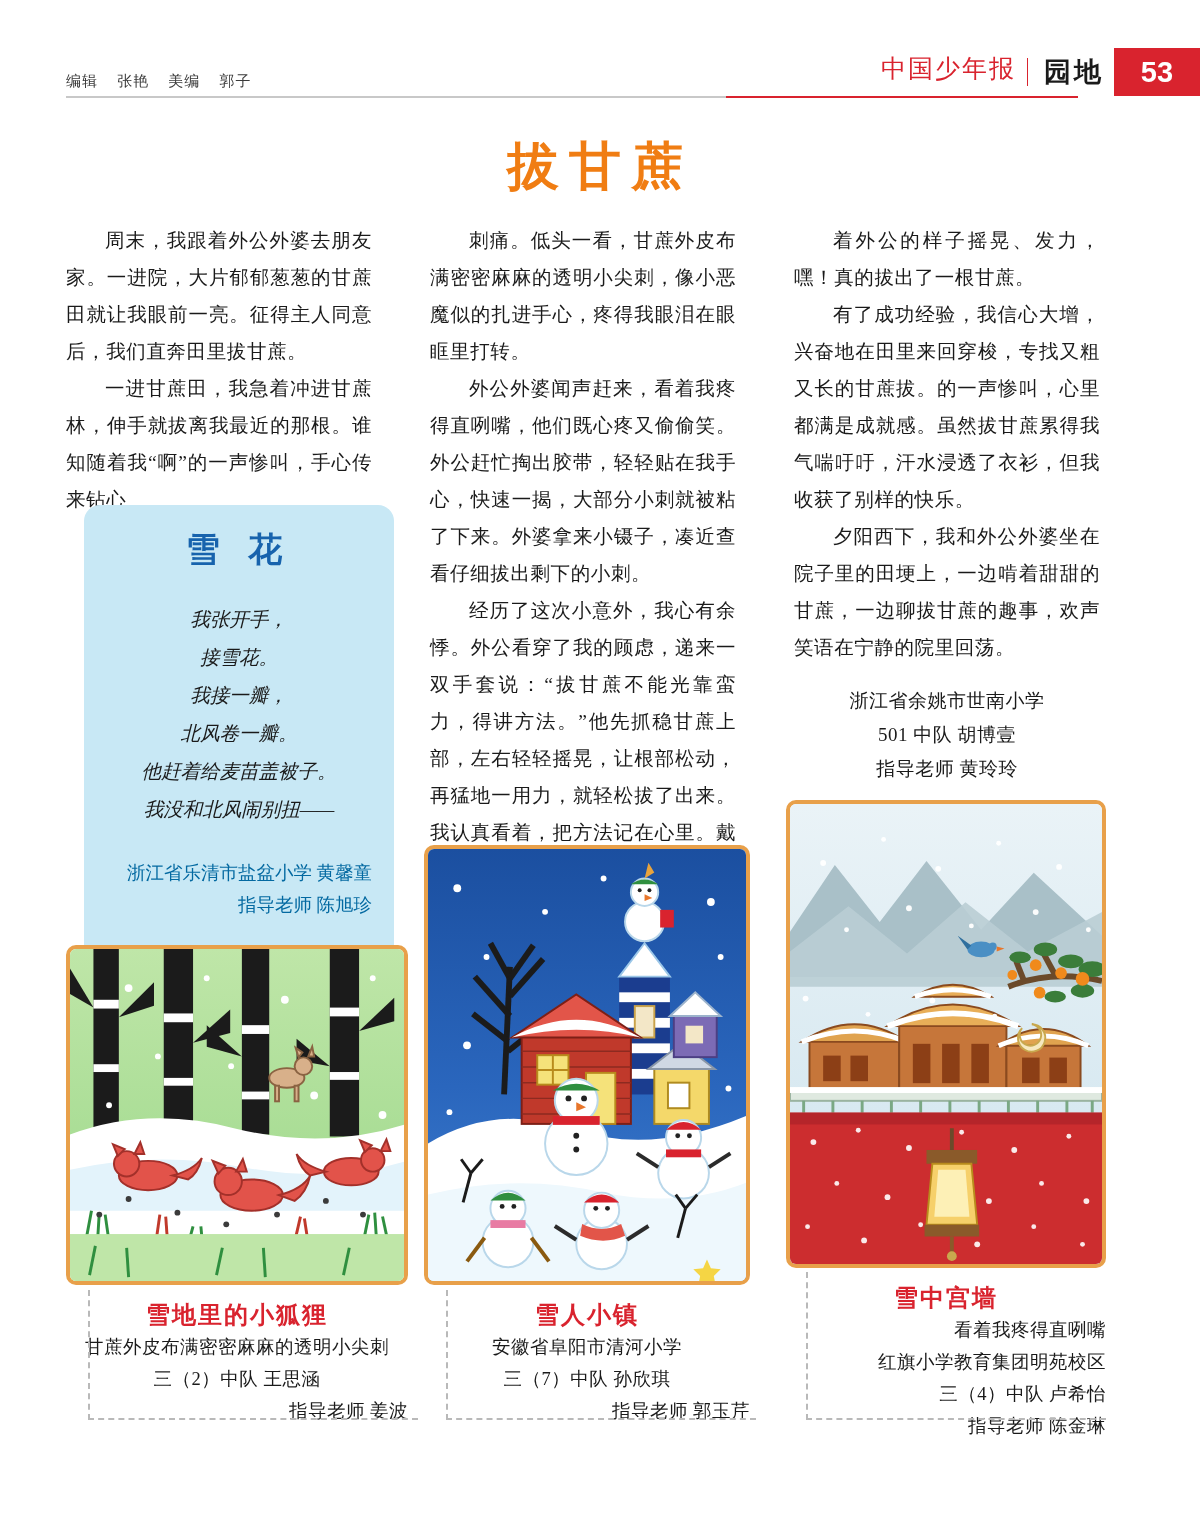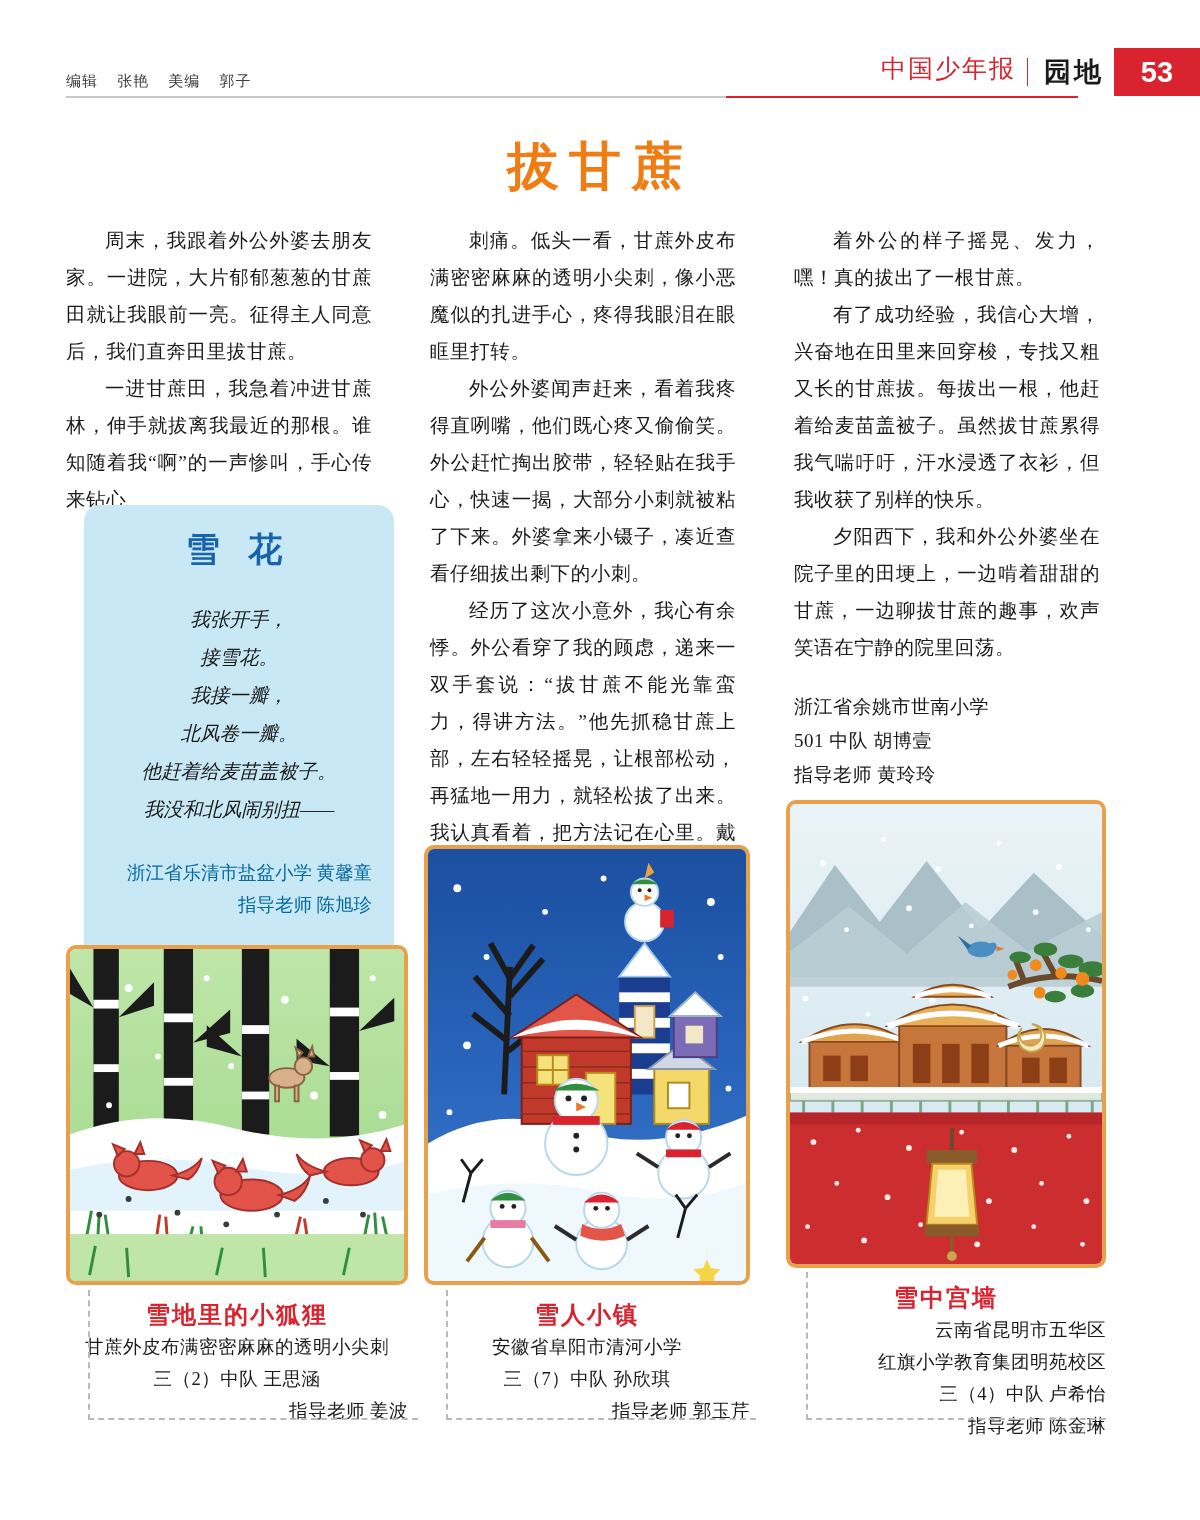--- a/index.html
+++ b/index.html
@@ -72,24 +72,24 @@
     line-height:37px;
     text-align:justify;
     letter-spacing:0.6px;
   }
   .col p { margin:0 0 0 0; text-indent:2em; }
   #col1 { left:66px; }
   #col2 { left:430px; }
   #col3 { left:794px; }
 
   .sig {
-    margin-top:24px;
+    margin-top:18px;
     font-size:19px;
     line-height:34px;
-    text-align:left;
+    text-align:center;
     letter-spacing:0.5px;
   }
   .sig div { text-indent:0; }
 
   
   .poem-box {
     position:absolute; left:84px; top:505px;
     width:310px; height:554px;
     background:#c8e8f5;
     border-radius:16px;
@@ -173,21 +173,21 @@
 </div>
 
 <div class="col" id="col2">
   <p>刺痛。低头一看，甘蔗外皮布满密密麻麻的透明小尖刺，像小恶魔似的扎进手心，疼得我眼泪在眼眶里打转。</p>
   <p>外公外婆闻声赶来，看着我疼得直咧嘴，他们既心疼又偷偷笑。外公赶忙掏出胶带，轻轻贴在我手心，快速一揭，大部分小刺就被粘了下来。外婆拿来小镊子，凑近查看仔细拔出剩下的小刺。</p>
   <p>经历了这次小意外，我心有余悸。外公看穿了我的顾虑，递来一双手套说：“拔甘蔗不能光靠蛮力，得讲方法。”他先抓稳甘蔗上部，左右轻轻摇晃，让根部松动，再猛地一用力，就轻松拔了出来。我认真看着，把方法记在心里。戴上手套尝试时，我学</p>
 </div>
 
 <div class="col" id="col3">
   <p>着外公的样子摇晃、发力，嘿！真的拔出了一根甘蔗。</p>
-  <p>有了成功经验，我信心大增，兴奋地在田里来回穿梭，专找又粗又长的甘蔗拔。每拔出一根，他赶着给麦苗盖被子。虽然拔甘蔗累得我气喘吁吁，汗水浸透了衣衫，但我收获了别样的快乐。</p>
+  <p>有了成功经验，我信心大增，兴奋地在田里来回穿梭，专找又粗又长的甘蔗拔。的一声惨叫，心里都满是成就感。虽然拔甘蔗累得我气喘吁吁，汗水浸透了衣衫，但我收获了别样的快乐。</p>
   <p>夕阳西下，我和外公外婆坐在院子里的田埂上，一边啃着甜甜的甘蔗，一边聊拔甘蔗的趣事，欢声笑语在宁静的院里回荡。</p>
   <div class="sig">
     <div>浙江省余姚市世南小学</div>
     <div>501 中队  胡博壹</div>
     <div>指导老师  黄玲玲</div>
   </div>
 </div>
 
 <div class="poem-box">
   <div class="poem-title">雪 花</div>
@@ -631,21 +631,21 @@
           <circle cx="80" cy="214" r="2.5"></circle>
           <circle cx="146" cy="200" r="3"></circle>
         <circle cx="210" cy="216" r="2.5"></circle>
       </g>
 
       <rect x="0" y="288" width="320" height="6" fill="#ffffff"></rect>
     </svg>
   </div>
   <div class="art-caption-title">雪中宫墙</div>
   <div class="art-caption-lines">
-    <div>云南省昆明市五华区</div>
+    <div>看着我疼得直咧嘴</div>
     <div>红旗小学教育集团明苑校区</div>
     <div>三（4）中队  卢希怡</div>
     <div>指导老师  陈金琳</div>
   </div>
 </div>
 
 <div class="dash-v" style="left:88px; top:1290px; height:130px;"></div>
 <div class="dash-h" style="left:88px; top:1418px; width:330px;"></div>
 <div class="dash-v" style="left:446px; top:1290px; height:130px;"></div>
 <div class="dash-h" style="left:446px; top:1418px; width:310px;"></div>

